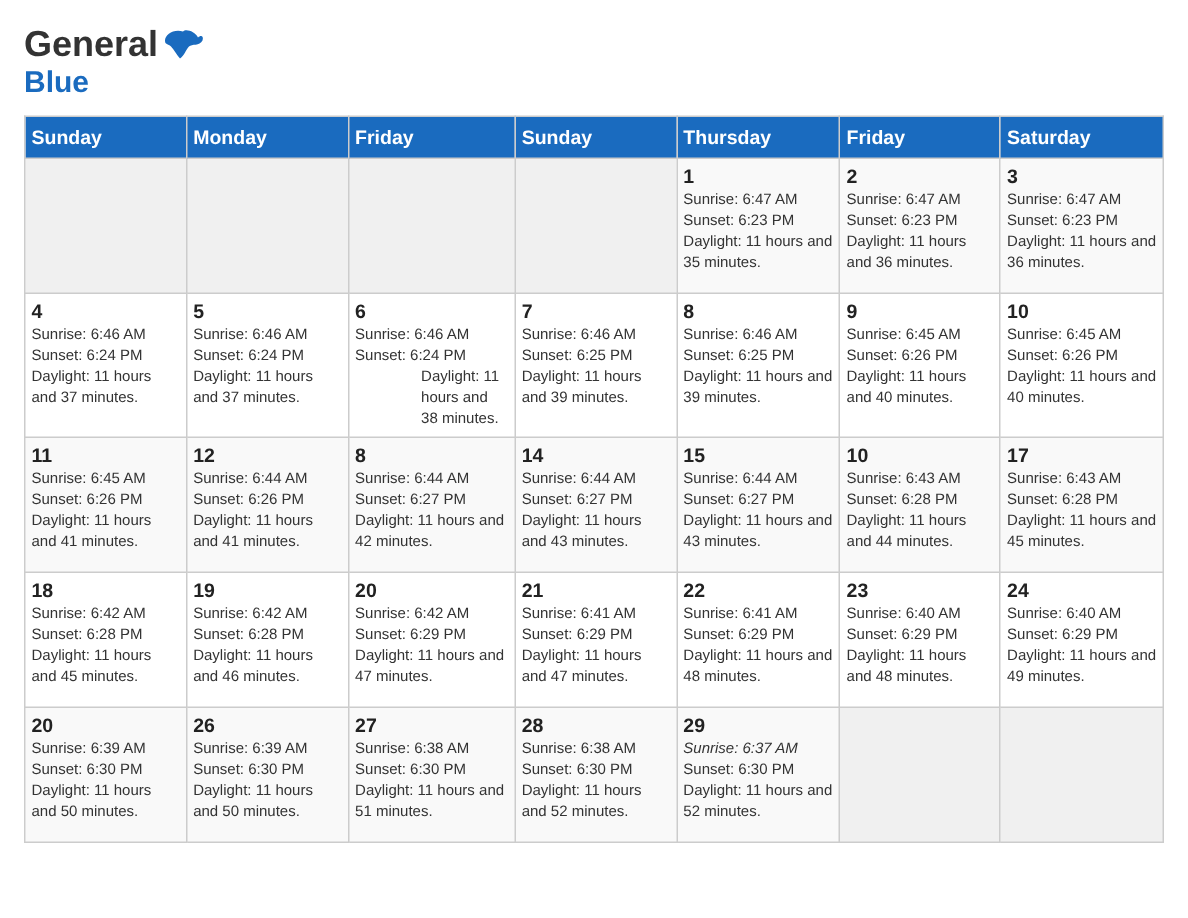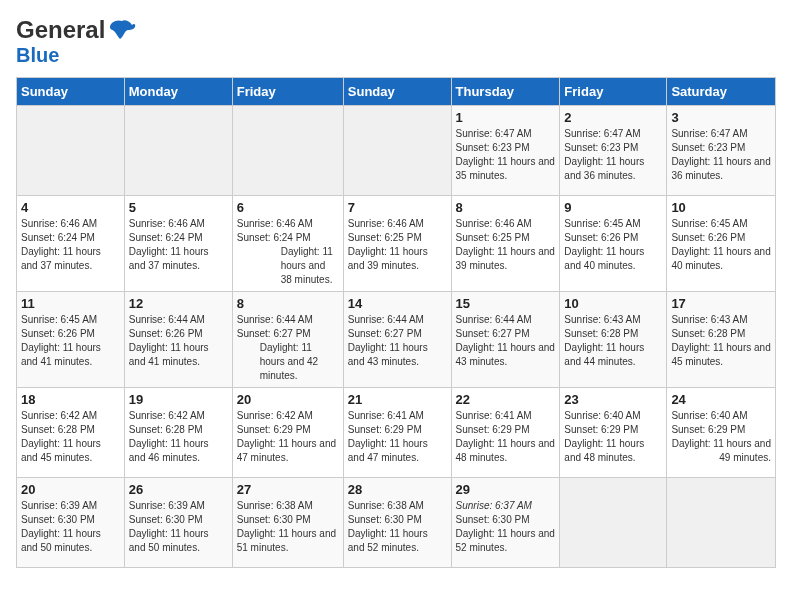--- a/index.html
+++ b/index.html
@@ -226,21 +226,21 @@
             <span style="display: block;">Sunrise: 6:44 AM</span>
             <span style="display: block;">Sunset: 6:26 PM</span>
             <span style="display: block;">Daylight: 11 hours and 41 minutes.</span>
           </div>
         </td>
         <td>
           <span class="day-number">8</span>
           <div class="day-info">
             <span style="display: block;">Sunrise: 6:44 AM</span>
             <span style="display: block;">Sunset: 6:27 PM</span>
-            <span style="display: block; margin-left: 23px;">Daylight: 11 hours and 42 minutes.</span>
+            <span style="display: block;">Daylight: 11 hours and 42 minutes.</span>
           </div>
         </td>
         <td>
           <span class="day-number">14</span>
           <div class="day-info">
             <span style="display: block;">Sunrise: 6:44 AM</span>
             <span style="display: block;">Sunset: 6:27 PM</span>
             <span style="display: block;">Daylight: 11 hours and 43 minutes.</span>
           </div>
         </td>
@@ -316,21 +316,21 @@
             <span style="display: block;">Sunrise: 6:40 AM</span>
             <span style="display: block;">Sunset: 6:29 PM</span>
             <span style="display: block;">Daylight: 11 hours and 48 minutes.</span>
           </div>
         </td>
         <td>
           <span class="day-number">24</span>
           <div class="day-info">
             <span style="display: block;">Sunrise: 6:40 AM</span>
             <span style="display: block;">Sunset: 6:29 PM</span>
-            <span style="display: block; text-align: right;">Daylight: 11 hours and 49 minutes.</span>
+            <span style="display: block;">Daylight: 11 hours and 49 minutes.</span>
           </div>
         </td>
       </tr>
       <tr>
         <td>
           <span class="day-number">20</span>
           <div class="day-info">
             <span style="display: block;">Sunrise: 6:39 AM</span>
             <span style="display: block;">Sunset: 6:30 PM</span>
             <span style="display: block;">Daylight: 11 hours and 50 minutes.</span>

